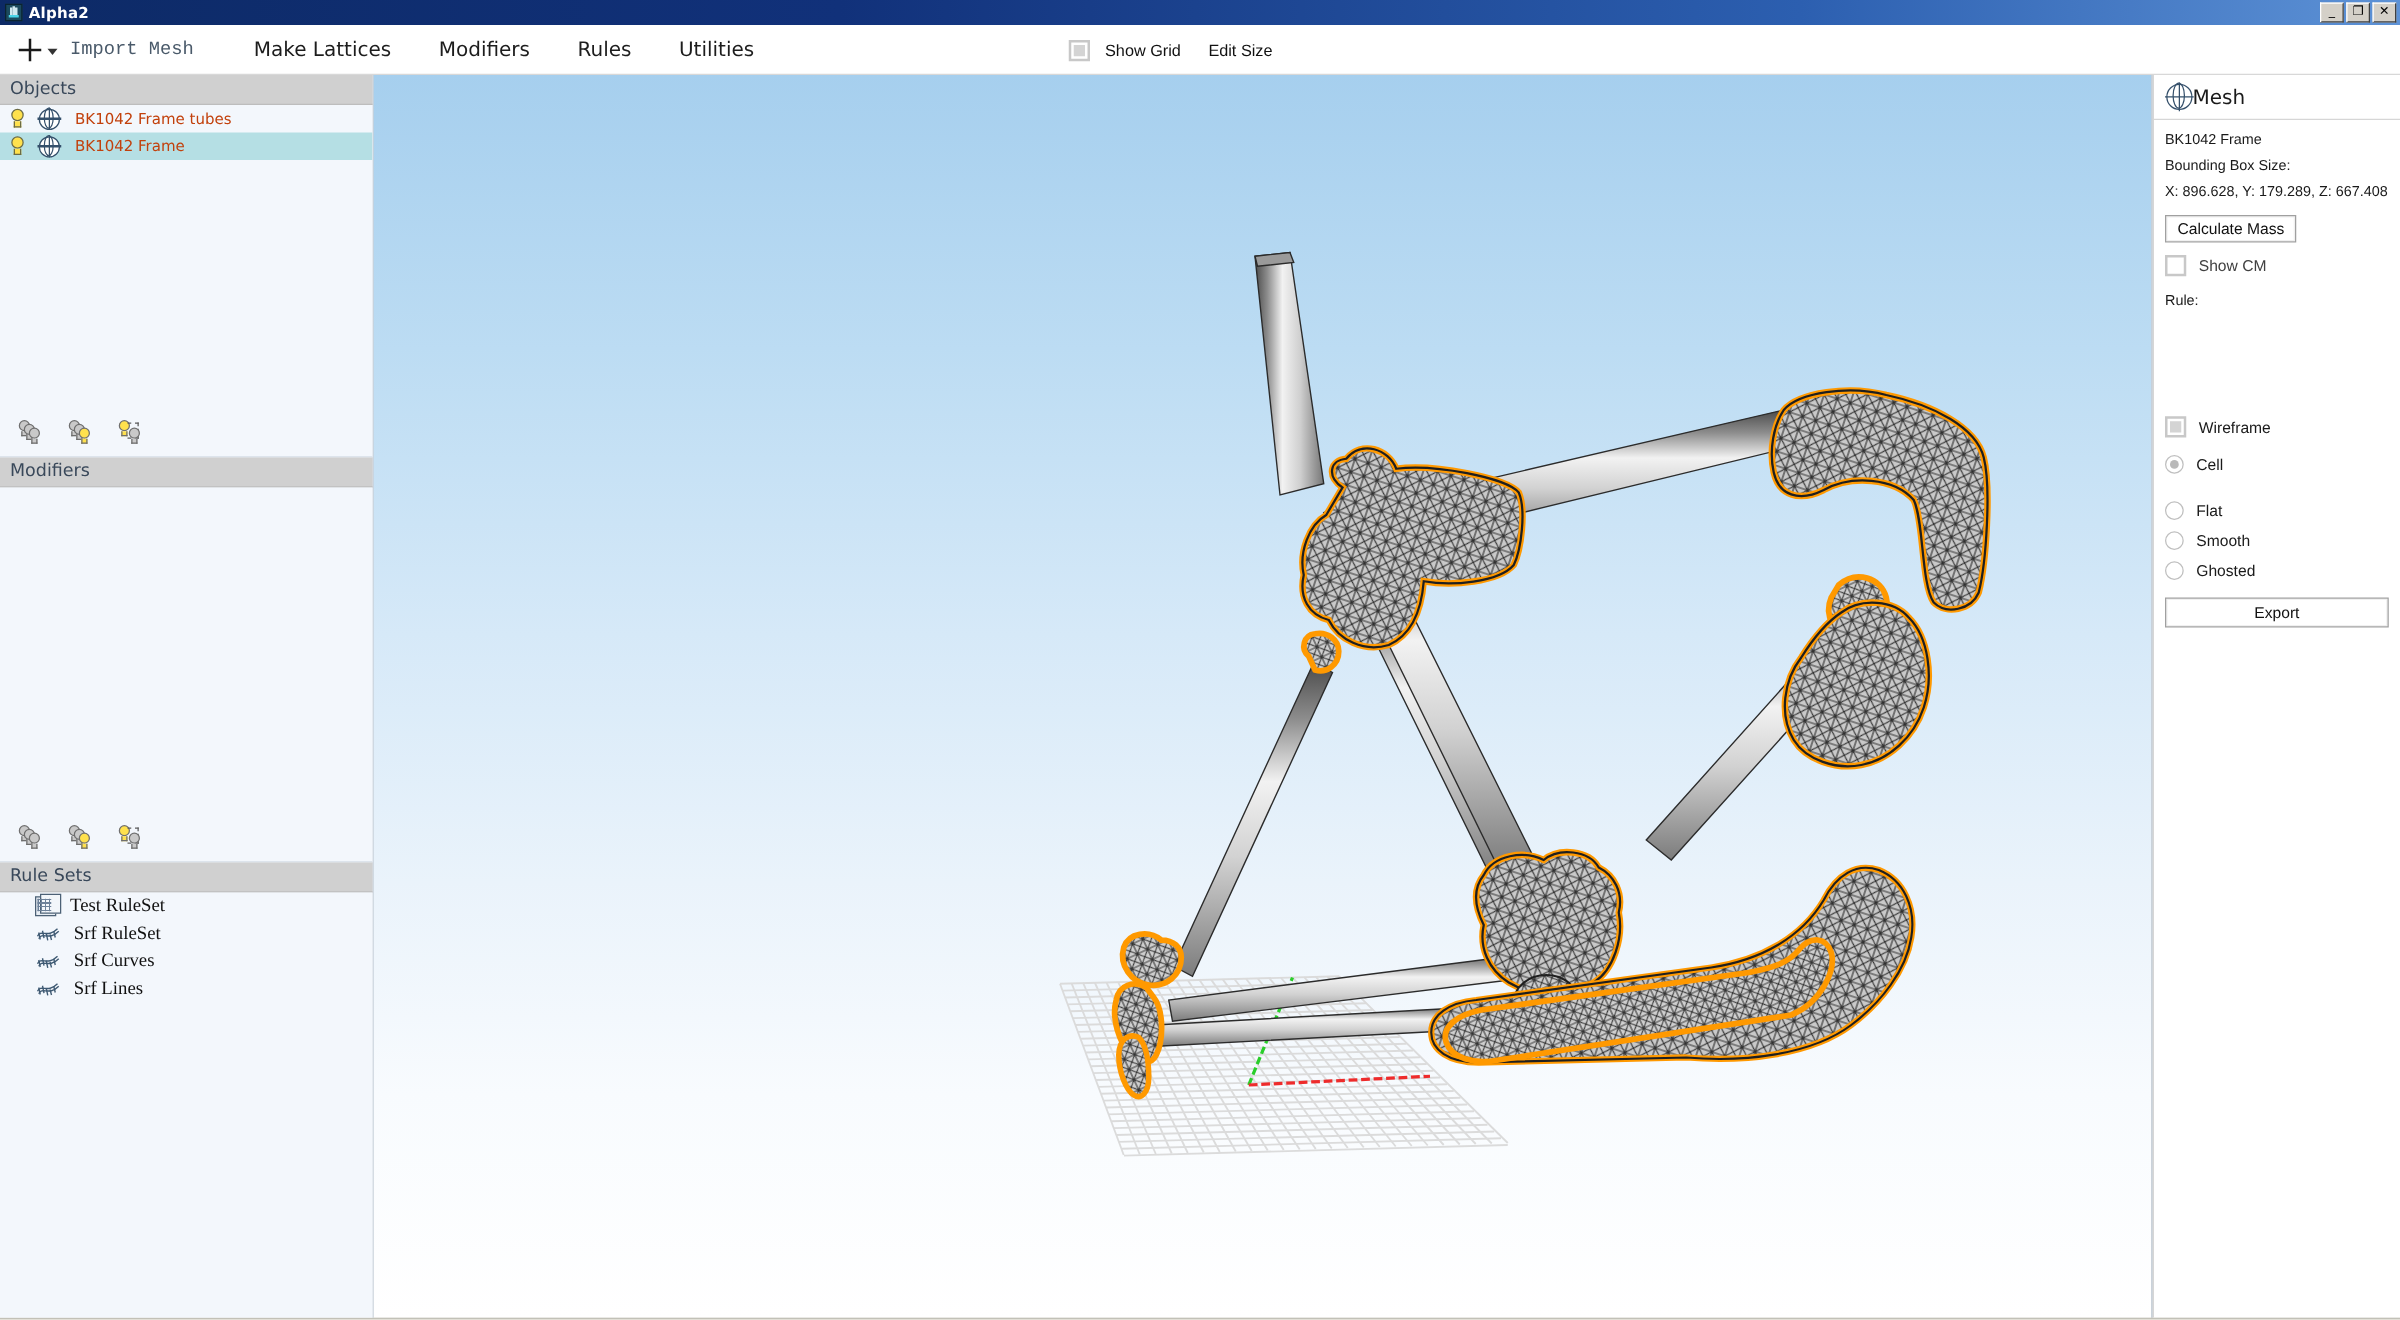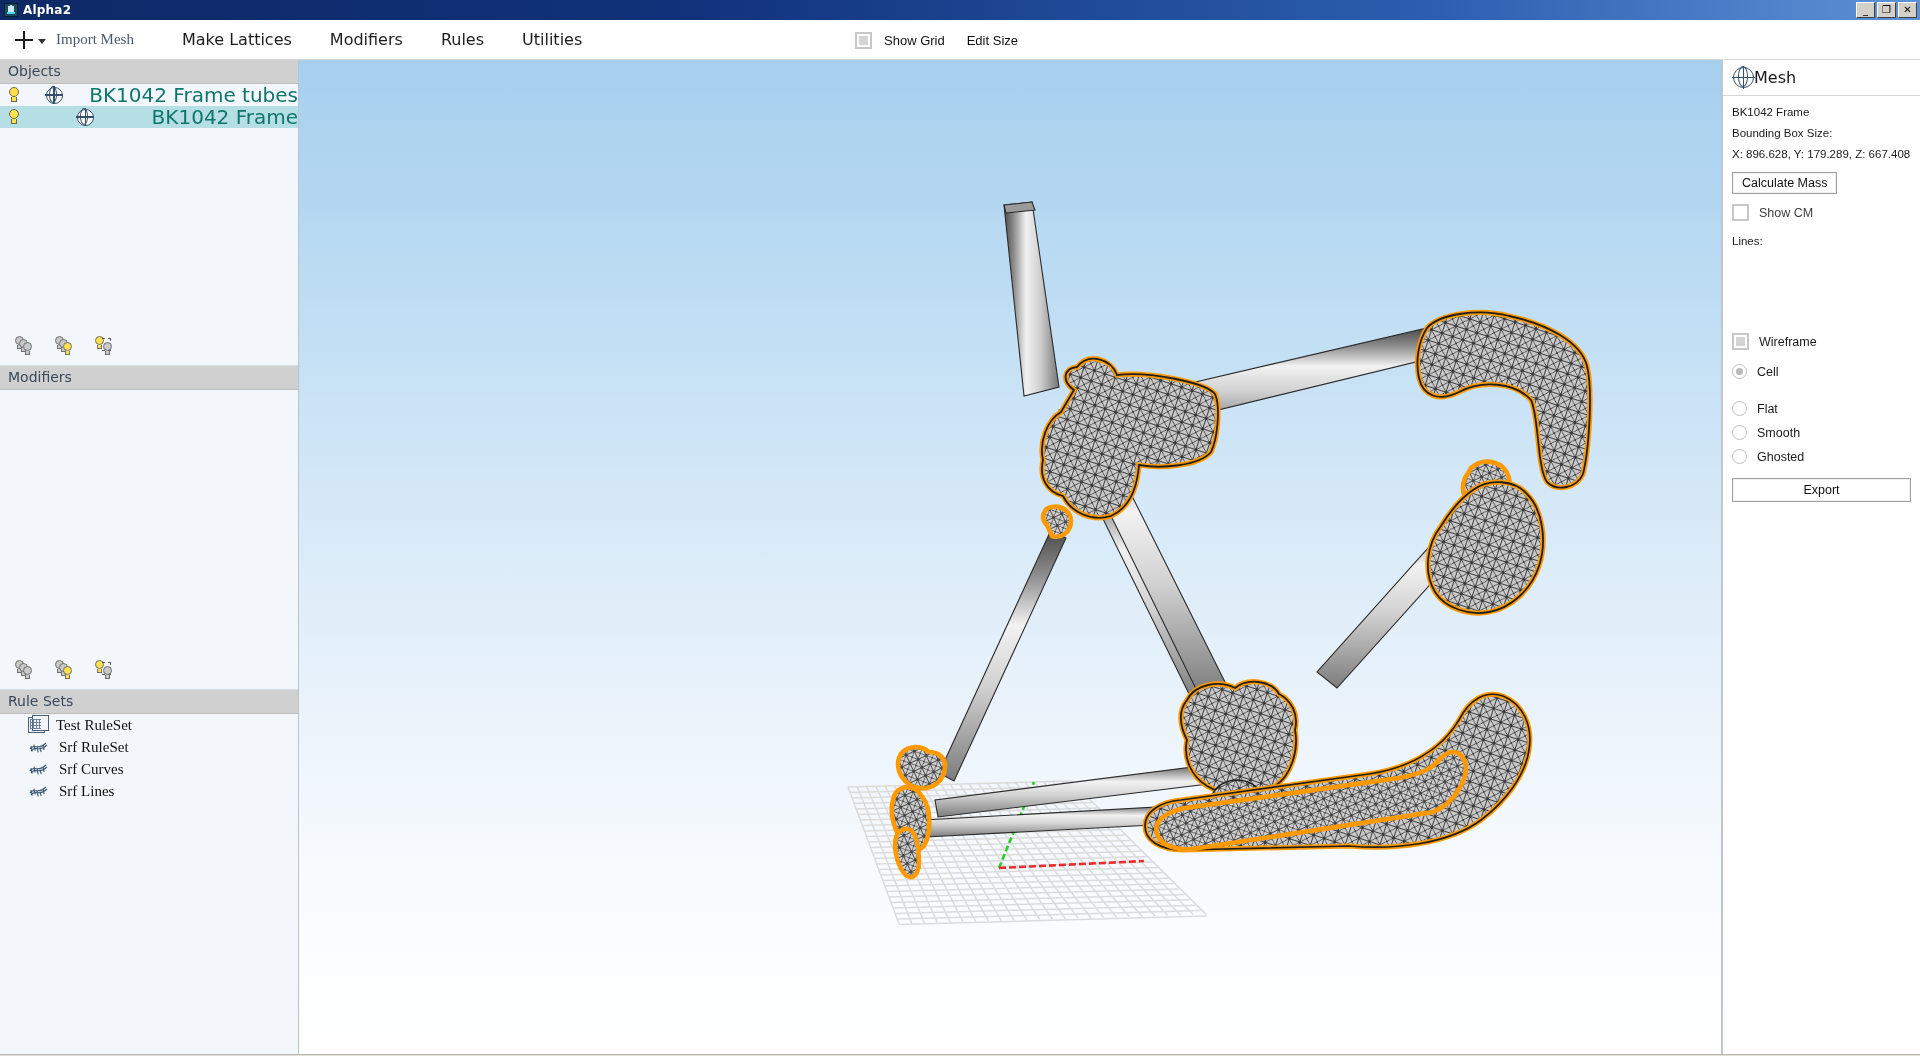--- a/index.html
+++ b/index.html
@@ -78,21 +78,21 @@
   .plus-icon::after  { top: 9px; left: 1px; height: 2px; width: 18px; }
   .caret-down {
     width: 0; height: 0;
     border-left: 4px solid transparent;
     border-right: 4px solid transparent;
     border-top: 5px solid #333;
     margin-right: 10px; margin-top: 4px;
   }
   #import-label {
     font-size: 15px; color: #4a5a6a;
-    font-family: Liberation Serif, serif;
+    font-family: Liberation Mono, monospace;
   }
   #menu-items { display: flex; align-items: center; margin-left: 48px; gap: 38px; }
   .menu-item {
     font-size: 16px; color: #1d1d1d;
     font-family: "DejaVu Sans", sans-serif;
     cursor: default;
   }
   #center-tools {
     position: absolute; left: 855px; top: 0; height: 40px;
     display: flex; align-items: center; gap: 12px;
@@ -134,23 +134,22 @@
   .dock-footer {
     height: 38px; background: #f3f7fc;
     display: flex; align-items: center; gap: 14px;
     padding-left: 14px;
     border-bottom: 1px solid #d6dee6;
   }
 
   .tree-row {
     display: flex; align-items: center;
     height: 22px; padding-left: 6px;
-    font-size: 20px; color: #0f766e;
+    font-size: 12px; color: #c2410c;
     font-family: "DejaVu Sans", sans-serif;
-    justify-content: space-between;
   }
   .tree-row.selected { background: #b5dfe4; }
   .tree-row .name { margin-left: 12px; }
 
   
   .bulb {
     width: 16px; height: 18px; position: relative; flex: none;
   }
   .bulb .glass {
     position: absolute; left: 3px; top: 1px;
@@ -684,21 +683,21 @@
 
       <div style="margin:12px 0 10px 0;">
         <span class="btn">Calculate Mass</span>
       </div>
 
       <div class="row-opt">
         <span class="chk-box"></span>
         <span class="lbl disabled">Show CM</span>
       </div>
 
-      <div class="info-line" id="mass-line">Lines:</div>
+      <div class="info-line" id="mass-line">Rule:</div>
 
       <div id="opts-block">
         <div class="row-opt">
           <span class="chk-box filled"></span>
           <span class="lbl">Wireframe</span>
         </div>
         <div class="row-opt" style="margin-bottom:22px">
           <span class="radio checked"></span>
           <span class="lbl">Cell</span>
         </div>

